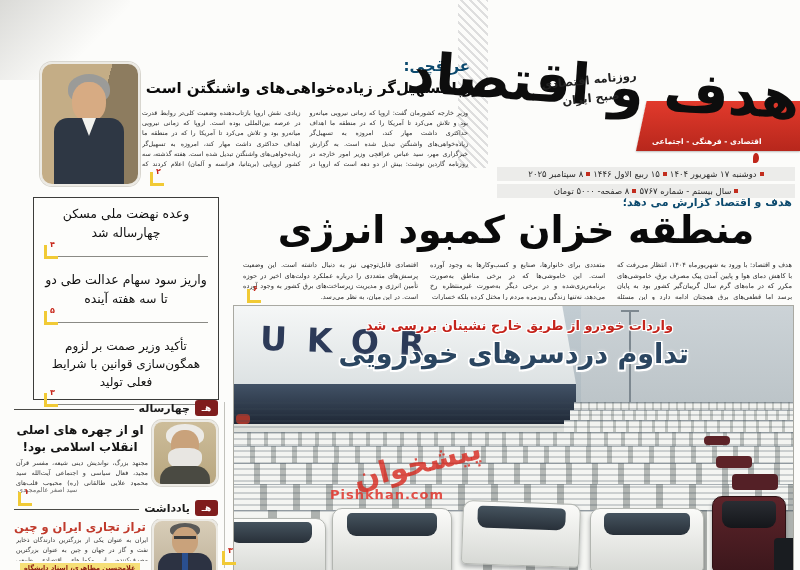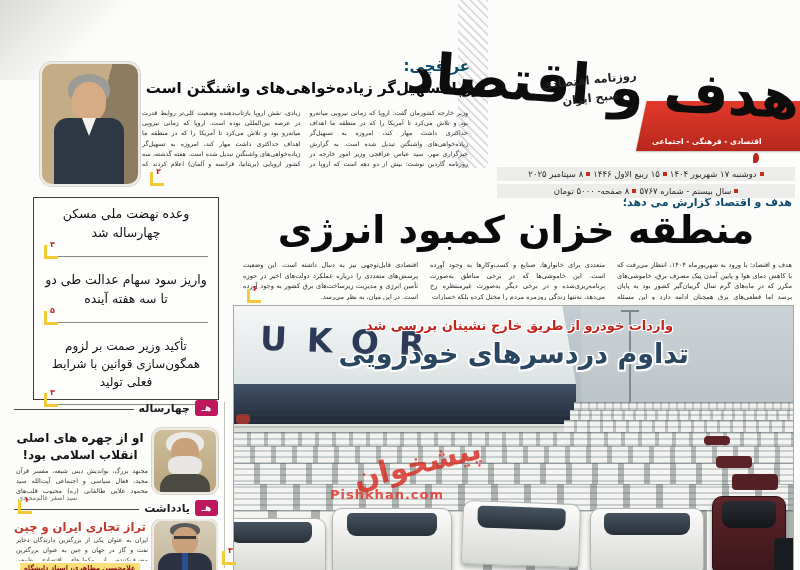--- a/index.html
+++ b/index.html
@@ -32,21 +32,21 @@
   .p-bg{inset:0;}
   .p-hair{border-radius:50% 50% 42% 42%;}
   .p-face{border-radius:46%;}
   .p-body{border-radius:14px 14px 0 0;}
   .p-shirt{background:#f2f2ee;}
   
   .sb-box{border:1.4px solid #3c3c3a;background:#fdfdfb;}
   .sb-item{height:66px;padding:7px 10px 0;box-sizing:border-box;}
   .sb-title{font-size:12.5px;font-weight:normal;text-align:center;line-height:1.5;color:#111;}
   .sec-head{display:flex;align-items:center;gap:5px;}
-  .sec-icon{width:23px;height:16px;background:#be185d;border-radius:3px;color:#fff;font-size:9px;font-weight:bold;display:flex;align-items:center;justify-content:center;flex:0 0 auto;}
+  .sec-icon{width:23px;height:16px;background:#7f1d1d;border-radius:3px;color:#fff;font-size:9px;font-weight:bold;display:flex;align-items:center;justify-content:center;flex:0 0 auto;}
   .sec-label{font-size:11px;font-weight:bold;color:#1c1c1c;flex:0 0 auto;}
   .sec-line{flex:1;border-top:1.2px solid #4a4a46;margin-top:2px;}
   .mini-title{font-weight:bold;text-align:center;line-height:1.4;}
   .mini-body{font-size:6.4px;line-height:1.58;text-align:justify;color:#333;overflow:hidden;}
   .mini-byline{font-size:6.5px;color:#666;}
   .byline-tag{background:#f6df77;color:#8a1d12;font-size:6.5px;font-weight:bold;padding:1px 4px;white-space:nowrap;}
   
   .photo-fig{border:1px solid #a9a9a2;background:#dfe1dd;overflow:hidden;}
   .sky{background:linear-gradient(#c3cdd3,#aeb9bf);}
   .dock{background:linear-gradient(#ccd3d7,#bcc4c8);}
@@ -197,21 +197,21 @@
           </span>
       </div>
     </div>
   </div>
 
   <div class="abs sec-head" style="left:14px;top:400px;width:204px;">
     <div class="sec-icon">هـ</div>
     <div class="sec-label">چهارساله</div>
     <div class="sec-line"></div>
   </div>
-  <div class="abs" style="left:14px;top:420px;width:204px;height:80px;margin-top:8px;">
+  <div class="abs" style="left:14px;top:420px;width:204px;height:80px;">
     <div class="portrait abs" style="left:138px;top:0;width:62px;height:62px;border-radius:10px;">
       <div class="p-bg" style="background:linear-gradient(#cdbd9a,#b8a67f);"></div>
       <div class="p-hair" style="left:12px;top:2px;width:38px;height:22px;background:#eceae6;"></div>
       <div class="p-face" style="left:17px;top:8px;width:28px;height:30px;background:#c9a27b;"></div>
       <div class="p-hair" style="left:14px;top:26px;width:34px;height:22px;background:#e8e6e2;border-radius:40% 40% 55% 55%;"></div>
       <div class="p-body" style="left:6px;top:44px;width:50px;height:18px;background:#4a4a42;"></div>
     </div>
     <div class="mini-title abs" style="left:0;top:2px;width:132px;font-size:12px;color:#141414;">او از چهره های اصلی انقلاب اسلامی بود!</div>
     <div class="mini-body abs" style="left:2px;top:38px;width:132px;height:28px;">مجتهد بزرگ، نواندیش دینی شیعه، مفسر قرآن مجید، فعال سیاسی و اجتماعی آیت‌الله سید محمود علایی طالقانی (ره) محبوب قلب‌های شیعیان...</div>
     <div class="mini-byline abs" style="left:4px;top:66px;width:130px;text-align:left;">سید اصغر عالم‌مجیدی</div>

